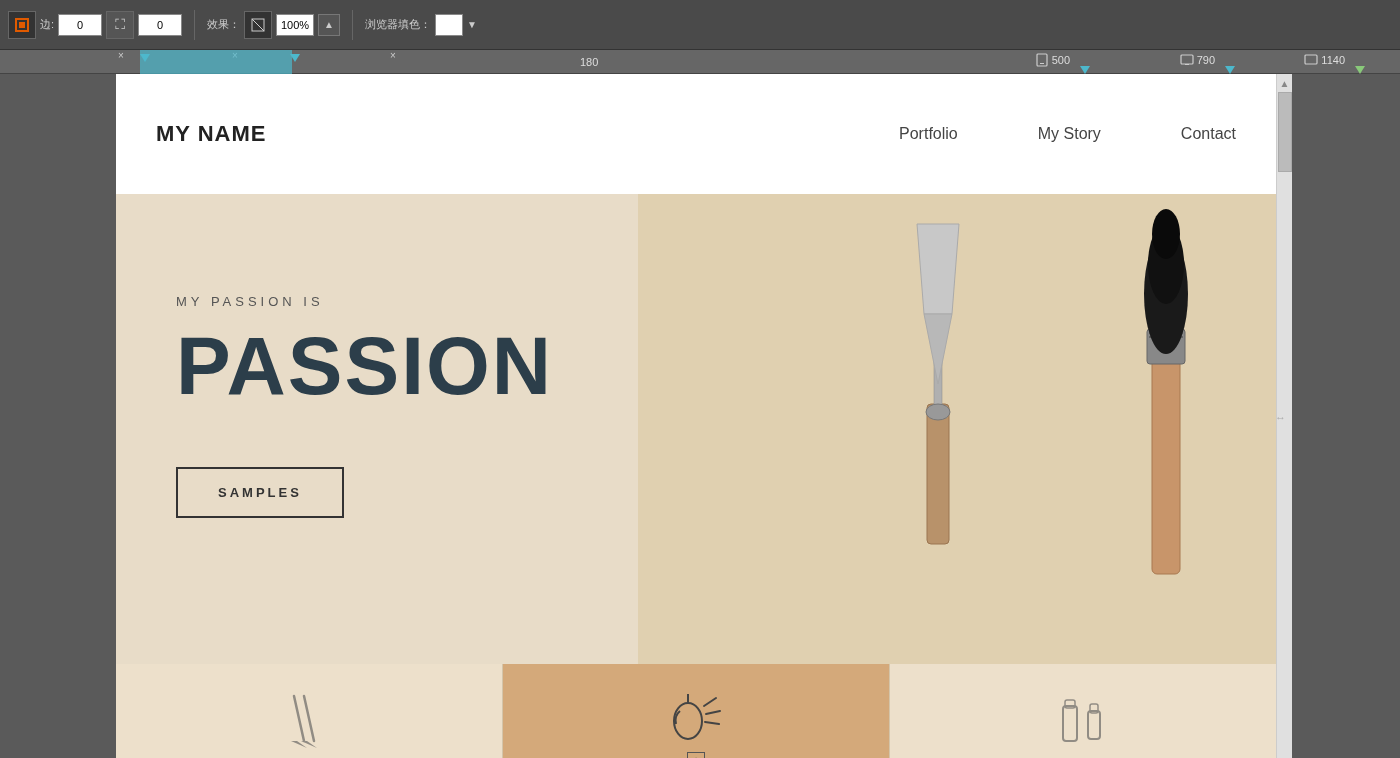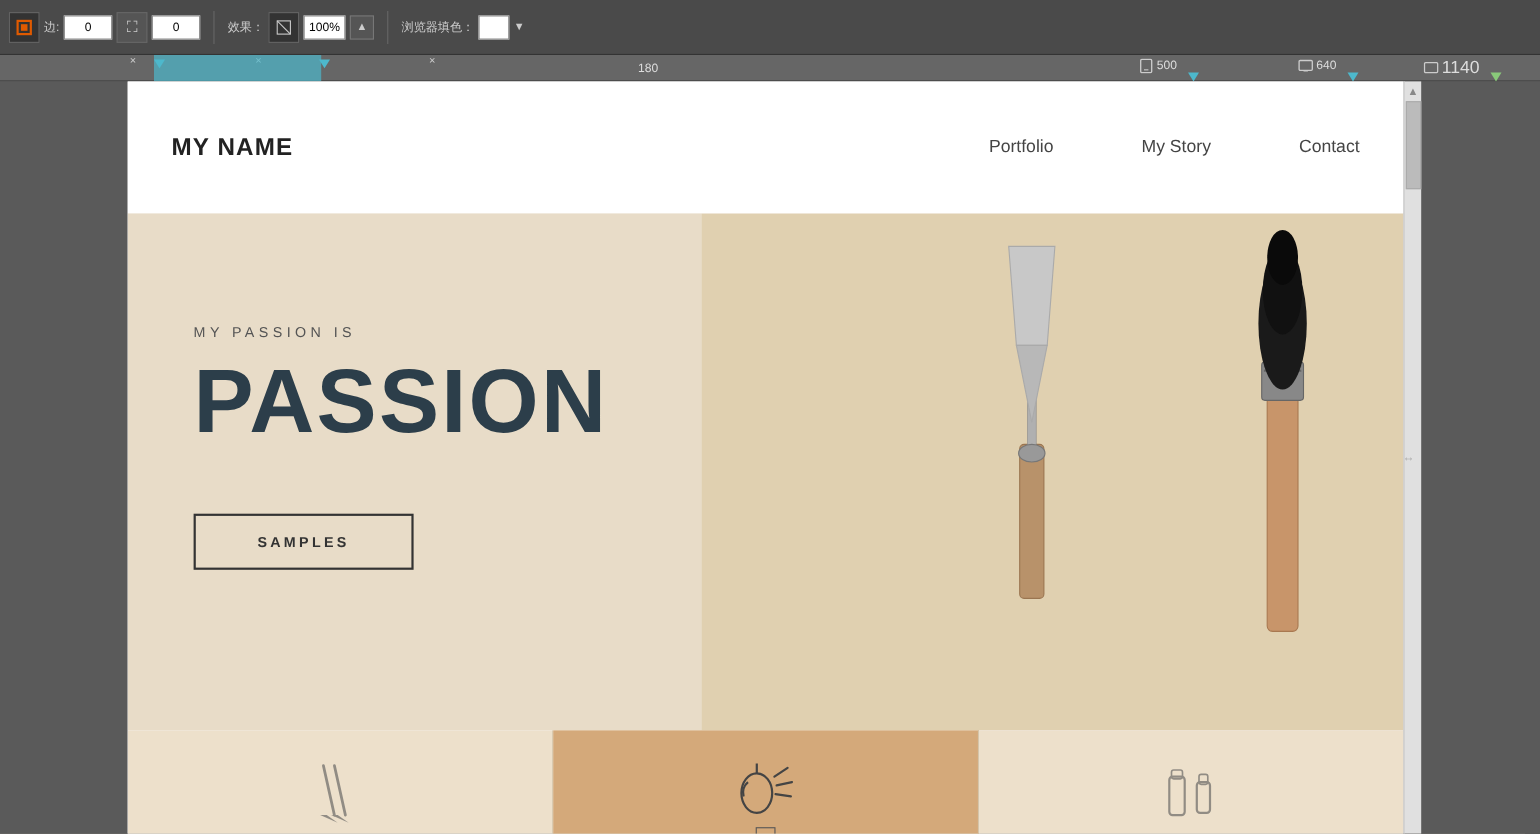--- a/index.html
+++ b/index.html
@@ -204,21 +204,21 @@
     .hero-title {
       font-size: 82px;
       font-weight: 900;
       color: #2c3e4a;
       line-height: 1;
       margin-bottom: 60px;
       letter-spacing: 2px;
     }
     .hero-btn {
       display: inline-block;
-      padding: 16px 56px;
+      padding: 16px 40px;
       border: 2px solid #333;
       color: #333;
       font-size: 13px;
       font-weight: 700;
       letter-spacing: 3px;
       text-decoration: none;
       background: transparent;
       cursor: pointer;
     }
 
@@ -324,28 +324,28 @@
         <rect x="2" y="1" width="10" height="12" rx="1" fill="none" stroke="#ccc" stroke-width="1.2"></rect>
         <rect x="5" y="10" width="4" height="1" fill="#ccc"></rect>
       </svg>
     <span style="color:#ddd;font-size:11px;">500</span>
   </div>
   <div style="position:absolute;right:185px;top:3px;display:flex;align-items:center;gap:3px;">
     <svg width="14" height="14" viewBox="0 0 14 14" fill="#ccc">
         <rect x="1" y="2" width="12" height="9" rx="1" fill="none" stroke="#ccc" stroke-width="1.2"></rect>
         <rect x="5" y="11" width="4" height="1" fill="#ccc"></rect>
       </svg>
-    <span style="color:#ddd;font-size:11px;">640</span>
+    <span style="color:#ddd;font-size:11px;">790</span>
   </div>
   <div style="position:absolute;right:55px;top:3px;display:flex;align-items:center;gap:3px;">
     <svg width="14" height="14" viewBox="0 0 14 14" fill="#ccc">
         <rect x="1" y="2" width="12" height="9" rx="1" fill="none" stroke="#ccc" stroke-width="1.2"></rect>
         <rect x="5" y="11" width="4" height="#1" fill="#ccc"></rect>
       </svg>
-    <span style="color:#ddd;font-size:16px;">1140</span>
+    <span style="color:#ddd;font-size:11px;">1140</span>
   </div>
 
   <div style="position:absolute;right:310px;top:0;display:flex;flex-direction:column;align-items:center;">
     <div style="width:0;height:0;border-left:5px solid transparent;border-right:5px solid transparent;border-top:8px solid #4db8cc;margin-top:16px;"></div>
   </div>
   <div style="position:absolute;right:165px;top:0;display:flex;flex-direction:column;align-items:center;">
     <div style="width:0;height:0;border-left:5px solid transparent;border-right:5px solid transparent;border-top:8px solid #4db8cc;margin-top:16px;"></div>
   </div>
   <div style="position:absolute;right:35px;top:0;display:flex;flex-direction:column;align-items:center;">
     <div style="width:0;height:0;border-left:5px solid transparent;border-right:5px solid transparent;border-top:8px solid #89c97a;margin-top:16px;"></div>

